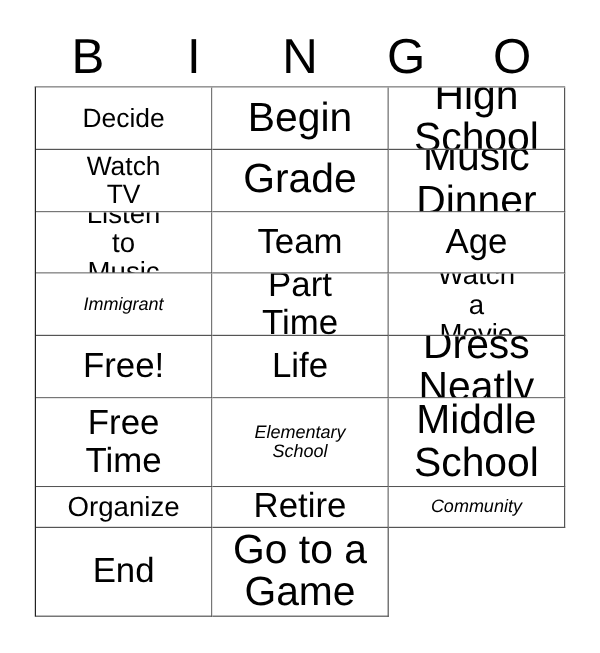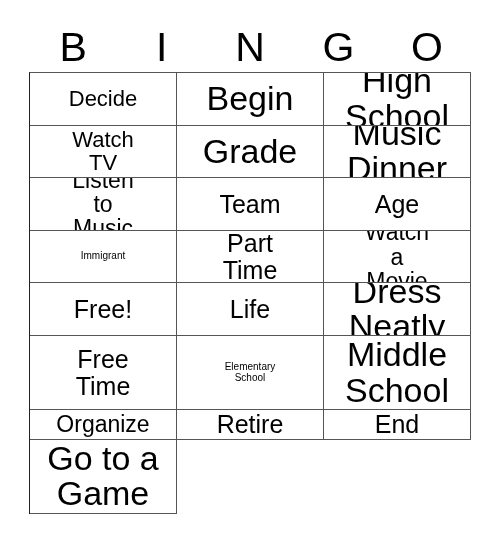--- a/index.html
+++ b/index.html
@@ -70,25 +70,25 @@
     overflow: hidden;
     background: #ffffff;
   }
   .cell-text {
     display: block;
     line-height: 1.05;
     white-space: pre-line;
   }
 
   
-  .fs-xl .cell-text { font-size: 25px; }
+  .fs-xl .cell-text { font-size: 29px; }
   .fs-lg .cell-text { font-size: 34px; }
   .fs-md .cell-text { font-size: 22px; }
   .fs-sm .cell-text { font-size: 23px; }
-  .fs-xs .cell-text { font-size: 10px; }
+  .fs-xs .cell-text { font-size: 15px; font-style: italic; }
 </style>
 </head>
 <body>
 
 <div id="card">
 
   <div id="header-row">
     <div class="header-letter">B</div>
     <div class="header-letter">I</div>
     <div class="header-letter">N</div>
@@ -167,20 +167,23 @@
         <span class="cell-text">Middle
 School</span>
       </div>
 
     <div class="cell fs-sm">
         <span class="cell-text">Organize</span>
       </div>
     <div class="cell fs-xl">
         <span class="cell-text">Retire</span>
       </div>
+    <div class="cell fs-xs">
+        <span class="cell-text">Community</span>
+      </div>
     <div class="cell fs-xl">
         <span class="cell-text">End</span>
       </div>
     <div class="cell fs-lg">
         <span class="cell-text">Go to a
 Game</span>
       </div>
 
   </div>
 </div>

